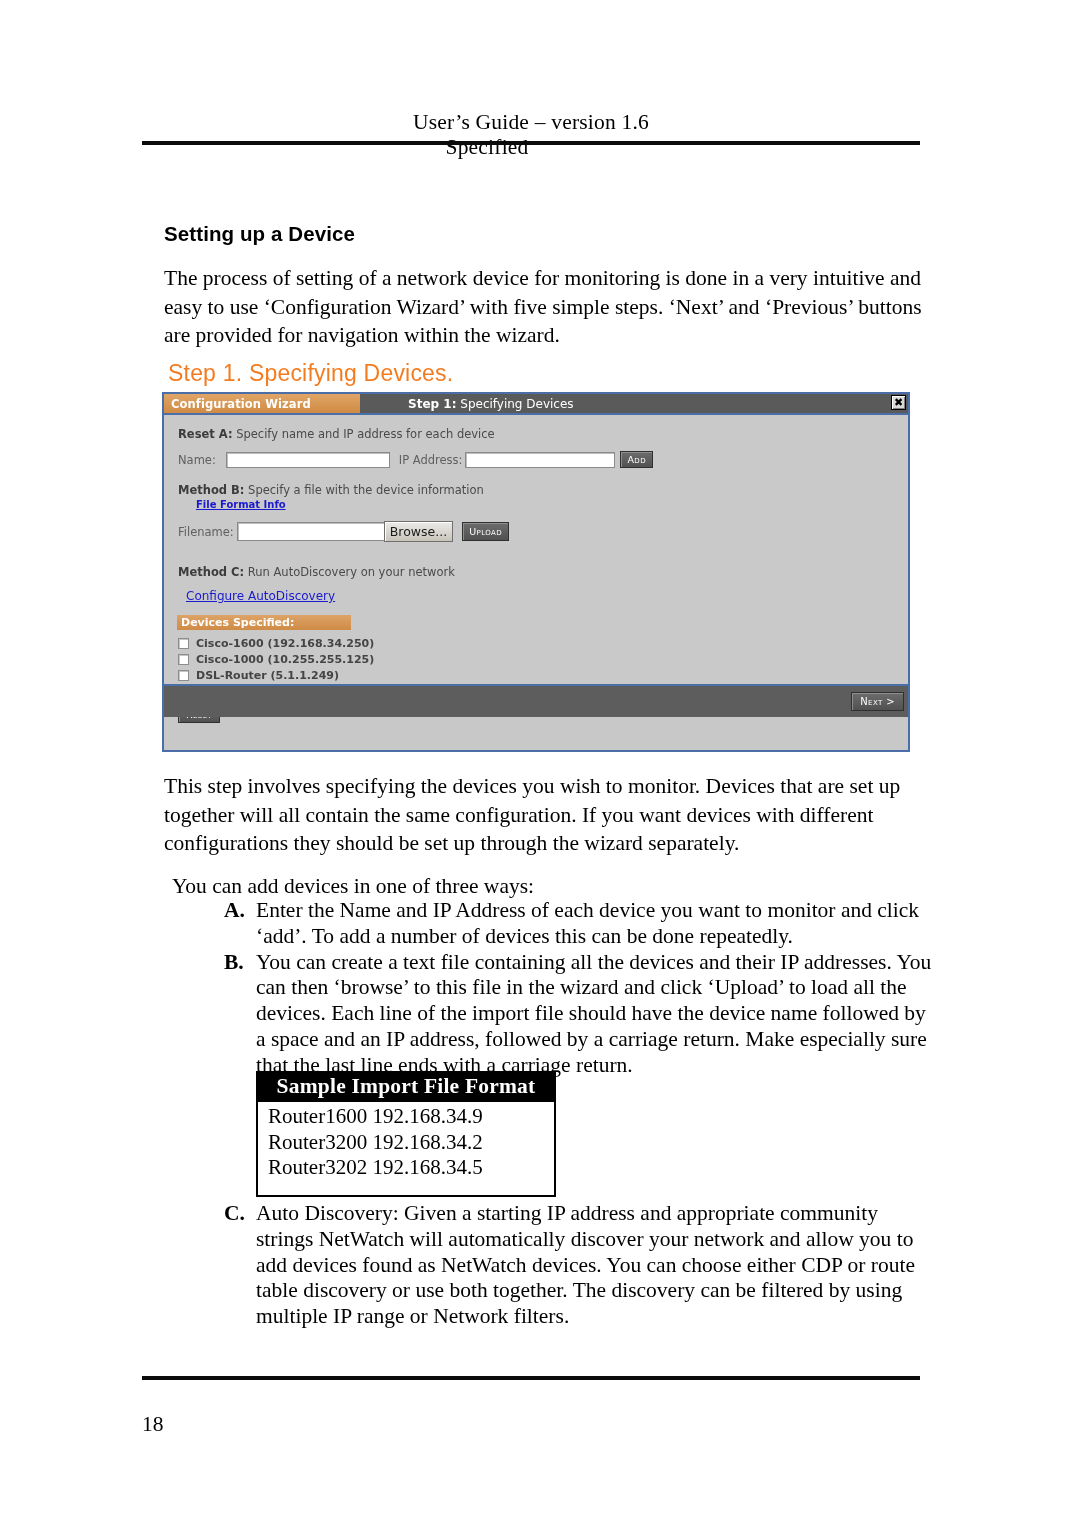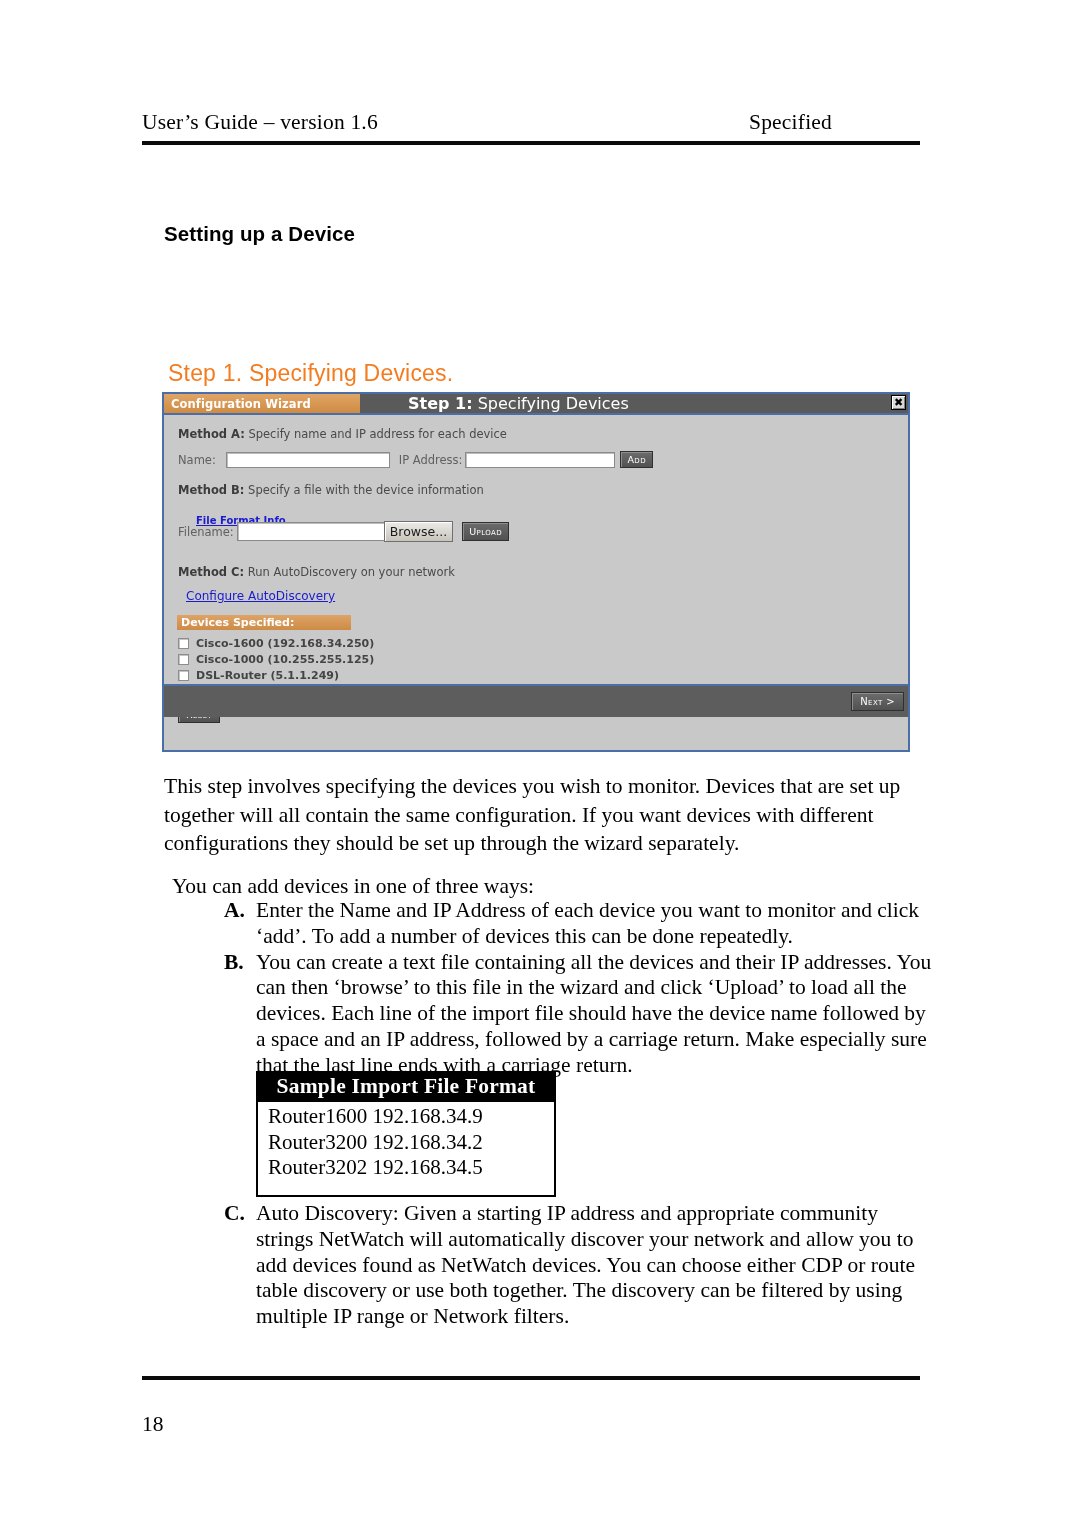--- a/index.html
+++ b/index.html
@@ -28,20 +28,21 @@
     position: absolute;
     left: 142px;
     top: 110px;
     width: 778px;
     display: flex;
     justify-content: space-between;
     align-items: center;
     font-family: "Liberation Serif", serif;
     font-size: 21.5px;
     letter-spacing: .2px;
+    flex-direction: column;
   }
   .doc-header .left { white-space: nowrap; }
   .doc-header .right { white-space: nowrap; padding-right: 88px; }
 
   .rule-top {
     position: absolute;
     left: 142px;
     top: 141px;
     width: 778px;
     height: 4px;
@@ -114,21 +115,21 @@
     height: 100%;
     display: flex;
     align-items: center;
     padding: 0 8px 0 7px;
     box-sizing: border-box;
     width: 196px;
     letter-spacing: .1px;
   }
   .wizard-step-label {
     color: #ffffff;
-    font-size: 16px;
+    font-size: 12px;
     padding-left: 20px;
     white-space: nowrap;
   }
   .wizard-step-label b { font-weight: bold; }
   .wizard-close {
     position: absolute;
     right: 2px;
     top: 1px;
     width: 15px;
     height: 15px;
@@ -202,21 +203,21 @@
   .btn-add { margin-left: 5px; height: 17px; }
 
   .method-b-label { position: absolute; left: 14px; top: 68px; }
   .link {
     color: #1a1ad0;
     text-decoration: underline;
     font-size: 10px;
     font-weight: bold;
     cursor: pointer;
   }
-  .file-format-link { position: absolute; left: 32px; top: 84px; margin-top: 16px; }
+  .file-format-link { position: absolute; left: 32px; top: 84px; }
 
   .row-file {
     position: absolute;
     left: 14px;
     top: 106px;
     display: flex;
     align-items: center;
   }
   .row-file .lbl { font-size: 11.5px; color: #606060; margin-right: 3px; }
   .filename-box { width: 148px; height: 19px; }
@@ -425,38 +426,39 @@
 <div class="page">
 
   <div class="doc-header">
     <span class="left">User’s Guide – version 1.6</span>
     <span class="right">Specified</span>
   </div>
   <div class="rule-top"></div>
 
   <div class="section-title">Setting up a Device</div>
 
+  <div class="para" id="intro-para">The process of setting of a network device for monitoring is done in a very intuitive and easy to use ‘Configuration Wizard’ with five simple steps. ‘Next’ and ‘Previous’ buttons are provided for navigation within the wizard.</div>
 
   <div class="step-heading">Step 1. Specifying Devices.</div>
 
   <div class="wizard">
 
     <div class="wizard-titlebar">
       <div class="wizard-tab">Configuration Wizard</div>
       <div class="wizard-step-label">
         <b>Step 1:</b>
         <span>Specifying Devices</span>
       </div>
       <div class="wizard-close">✖</div>
     </div>
 
     <div class="wizard-body">
 
       <div class="wiz-label method-a-label">
-        <b>Method A:</b>
+        <b>Reset A:</b>
         <span>Specify name and IP address for each device</span>
       </div>
 
       <div class="row-name">
         <span class="lbl">Name:</span>
         <input class="txtbox name-box" type="text" value="" style="">
         <span class="lbl2">IP Address:</span>
         <input class="txtbox ip-box" type="text" value="" style="">
         <span class="btn-dark btn-add">Add</span>
       </div>

